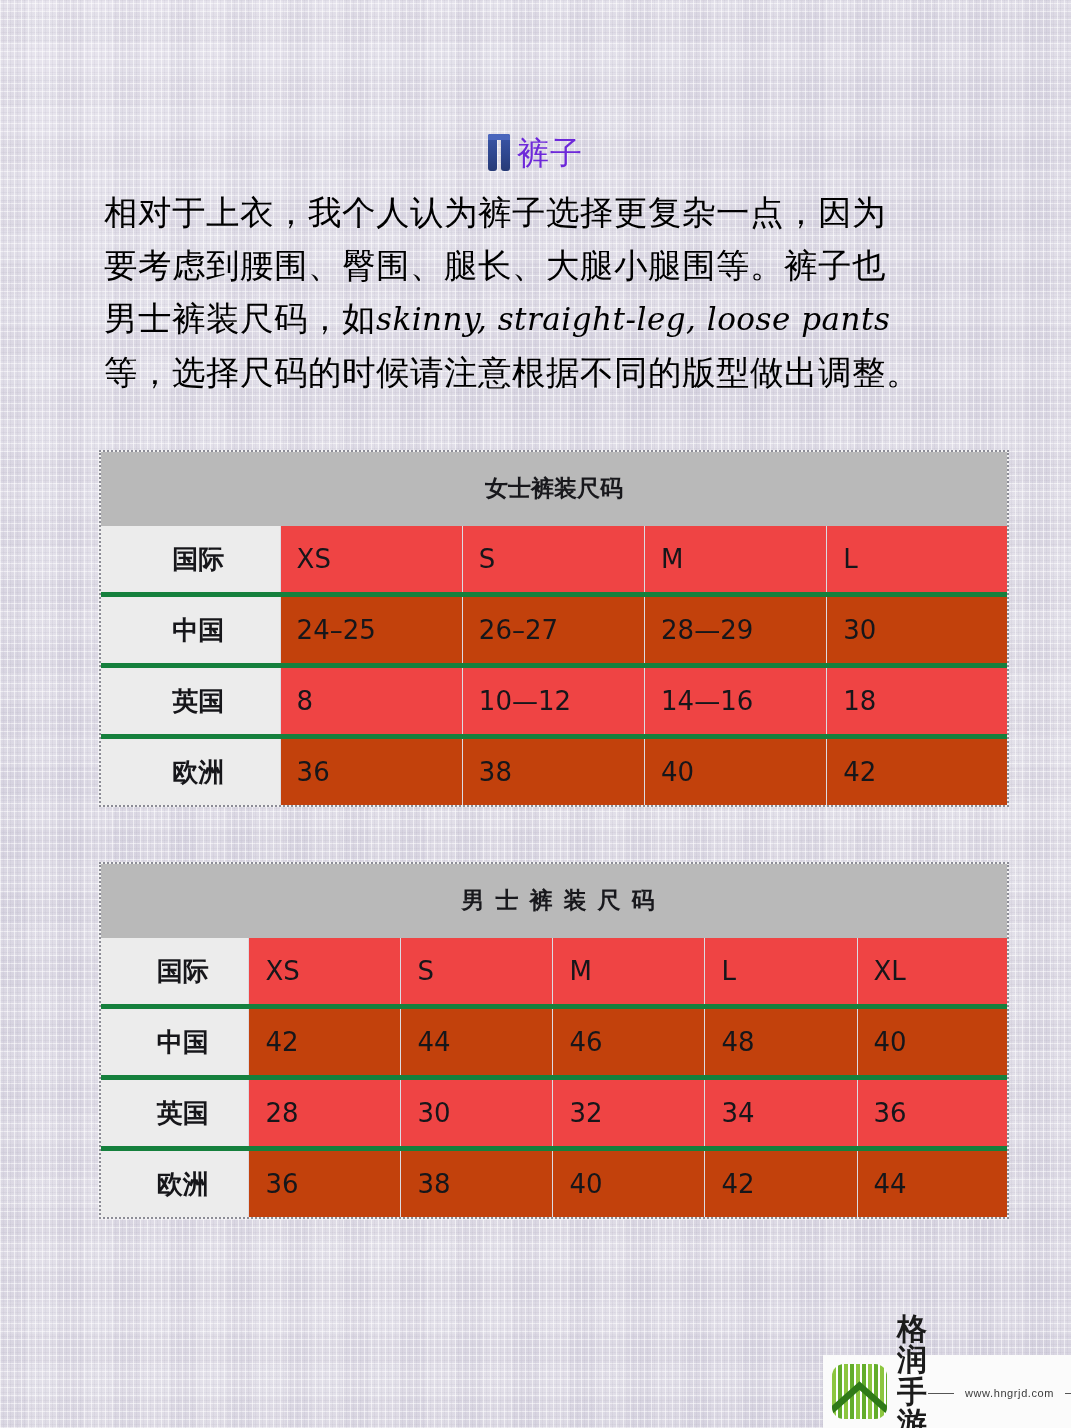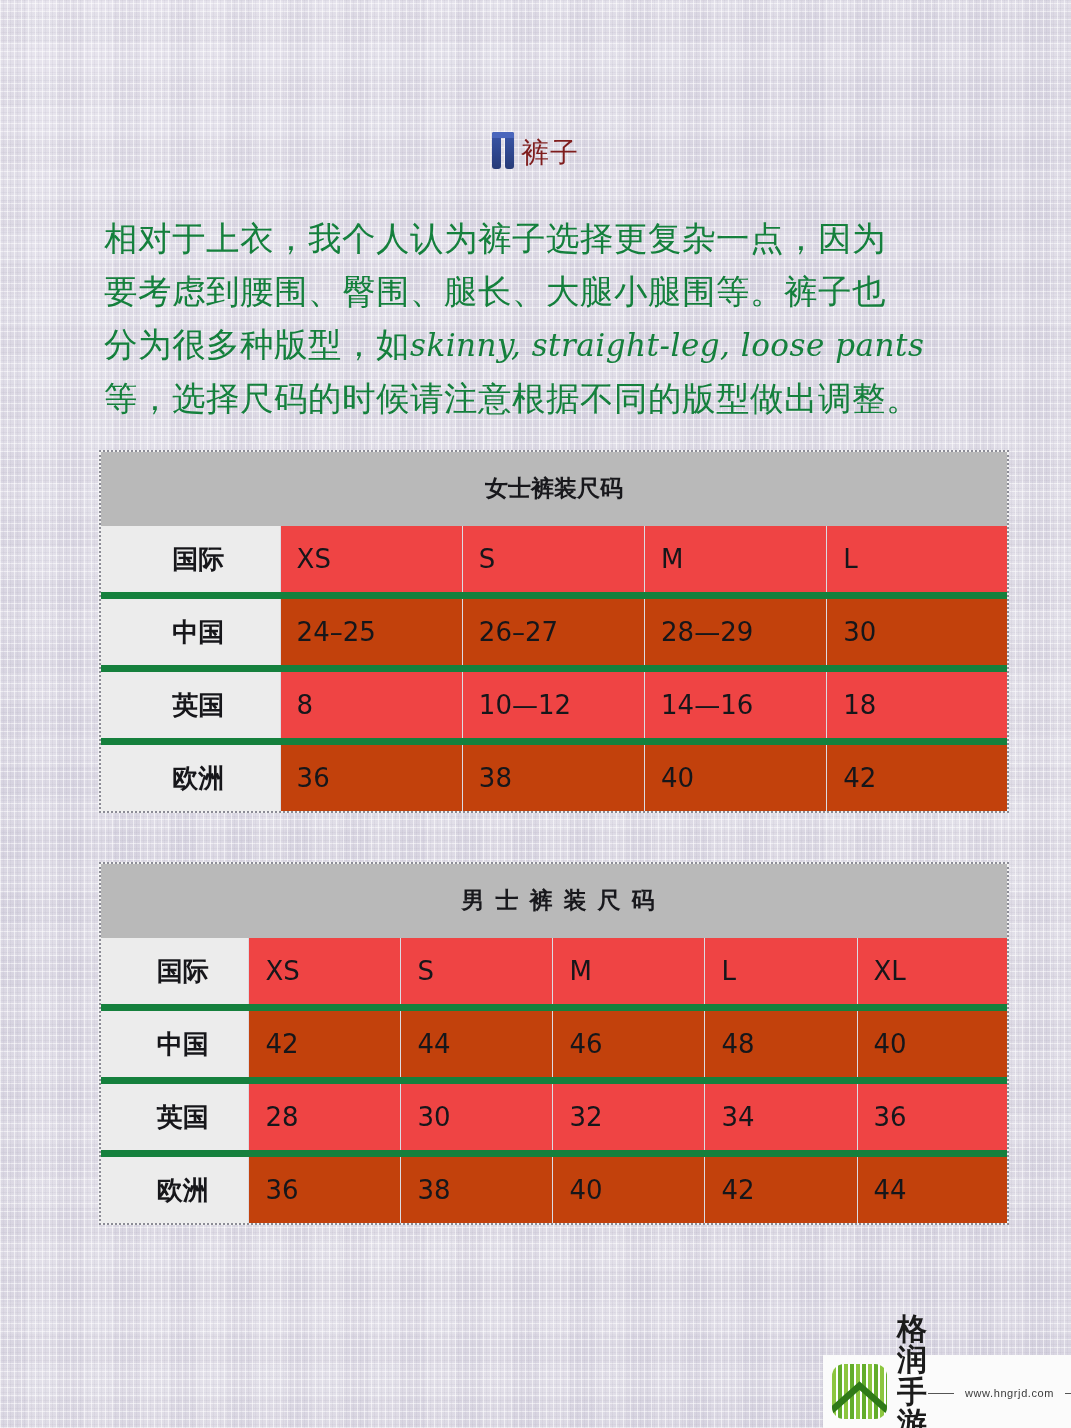--- a/index.html
+++ b/index.html
@@ -83,39 +83,38 @@
     position: absolute;
     top: 0;
     left: 0;
     right: 0;
     height: 6px;
     background: #4a66bc;
     border-radius: 2px 2px 0 0;
   }
   .title-text {
     font-family: "DejaVu Sans", sans-serif;
-    font-size: 28px;
-    color: #7f1d1d;
+    font-size: 32px;
+    color: #6d28d9;
     letter-spacing: 1px;
   }
 
   
   .intro {
     position: absolute;
     top: 186px;
     left: 104px;
     width: 872px;
     font-family: "DejaVu Sans", sans-serif;
     font-size: 33.5px;
     line-height: 53px;
-    color: #15803d;
+    color: #000000;
     letter-spacing: 0.5px;
     text-align: justify;
     text-justify: inter-character;
-    margin-top: 26px;
   }
   .intro .en {
     font-family: "DejaVu Serif", serif;
     font-style: italic;
     font-size: 31px;
     letter-spacing: 0.5px;
   }
 
   
   .size-table {
@@ -151,21 +150,21 @@
     table-layout: fixed;
   }
   table.grid td {
     height: 66px;
     padding: 0 0 0 16px;
     font-family: "DejaVu Sans", sans-serif;
     font-size: 26px;
     color: #16161a;
     vertical-align: middle;
     border-right: 1px solid #dcdbe2;
-    border-bottom: 7px solid #15803d;
+    border-bottom: 5px solid #15803d;
   }
   table.grid tr:last-child td { border-bottom: none; }
   table.grid td:last-child { border-right: none; }
 
   td.rowhead {
     font-weight: bold;
     font-size: 25px;
     background: #ececec !important;
     text-align: center;
     padding-left: 0;
@@ -250,21 +249,21 @@
   <span class="jeans-icon">
     <span class="leg l"></span>
     <span class="leg r"></span>
     <span class="waist"></span>
   </span><span class="title-text">裤子</span>
 </div>
 
 <div class="intro">
   <div>相对于上衣，我个人认为裤子选择更复杂一点，因为</div>
   <div>要考虑到腰围、臀围、腿长、大腿小腿围等。裤子也</div>
-  <div><span>分为很多种版型，如</span><span class="en">skinny, straight-leg, loose pants</span></div>
+  <div><span>男士裤装尺码，如</span><span class="en">skinny, straight-leg, loose pants</span></div>
   <div>等，选择尺码的时候请注意根据不同的版型做出调整。</div>
 </div>
 
 <div class="size-table" id="table-women">
   <div class="tbl-caption">女士裤装尺码</div>
   <table class="grid">
     <colgroup>
       <col style="width:172px">
       <col style="width:175px">
         <col style="width:175px">

